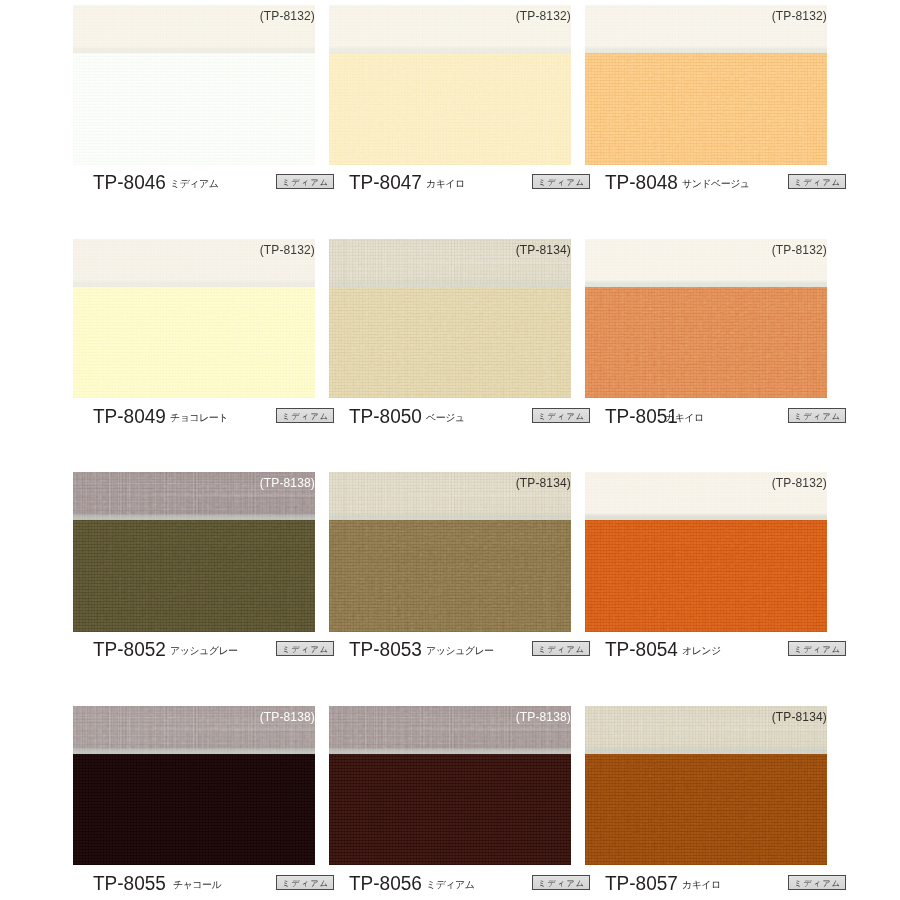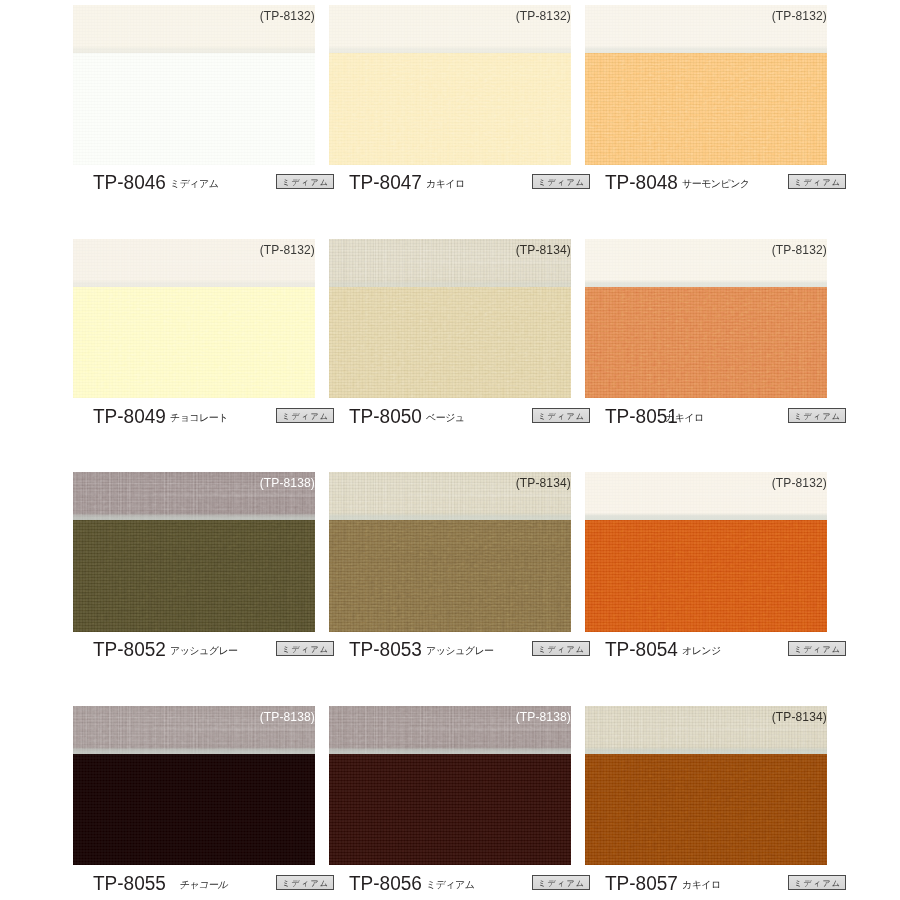--- a/index.html
+++ b/index.html
@@ -166,21 +166,21 @@
             <rect width="242" height="113" filter="url(#fnWeft)"></rect>
           </svg>
           <svg class="noise" width="242" height="113" style="opacity: 0.352;">
             <rect width="242" height="113" filter="url(#fnA)"></rect>
           </svg>
         </div>
         <div class="code" style="color: rgb(58, 58, 56);">(TP-8132)</div>
       </div>
       <div class="label">
         <span class="lcode">TP-8048</span>
-        <span class="lname" style="left: 77px;">サーモンピンク</span>
+        <span class="lname" style="left: 77px;">サンドベージュ</span>
         <span class="badge">
           <span>ミディアム</span>
         </span>
       </div>
     </div>
     <div class="cell" style="left: 73px; top: 238.5px;">
       <div class="swatch">
         <div class="band" style="background-color: rgb(248, 243, 232);">
           <div class="weave" style="opacity: 0.3;"></div>
           <svg class="noise warp" width="242" height="48" style="opacity: 0.22;">
@@ -425,21 +425,21 @@
             <rect width="242" height="113" filter="url(#fnWeft)"></rect>
           </svg>
           <svg class="noise" width="242" height="113" style="opacity: 0.09;">
             <rect width="242" height="113" filter="url(#fnA)"></rect>
           </svg>
         </div>
         <div class="code" style="color: rgb(255, 255, 255);">(TP-8138)</div>
       </div>
       <div class="label">
         <span class="lcode">TP-8055</span>
-        <span class="lname" style="left: 86px; font-style: italic;">チャコール</span>
+        <span class="lname" style="left: 80px;">チャコール</span>
         <span class="badge">
           <span>ミディアム</span>
         </span>
       </div>
     </div>
     <div class="cell" style="left: 329px; top: 705.5px;">
       <div class="swatch">
         <div class="band" style="background-color: rgb(148, 132, 130);">
           <div class="weave2"></div>
           <svg class="noise warp" width="242" height="48" style="opacity: 0.45;">

